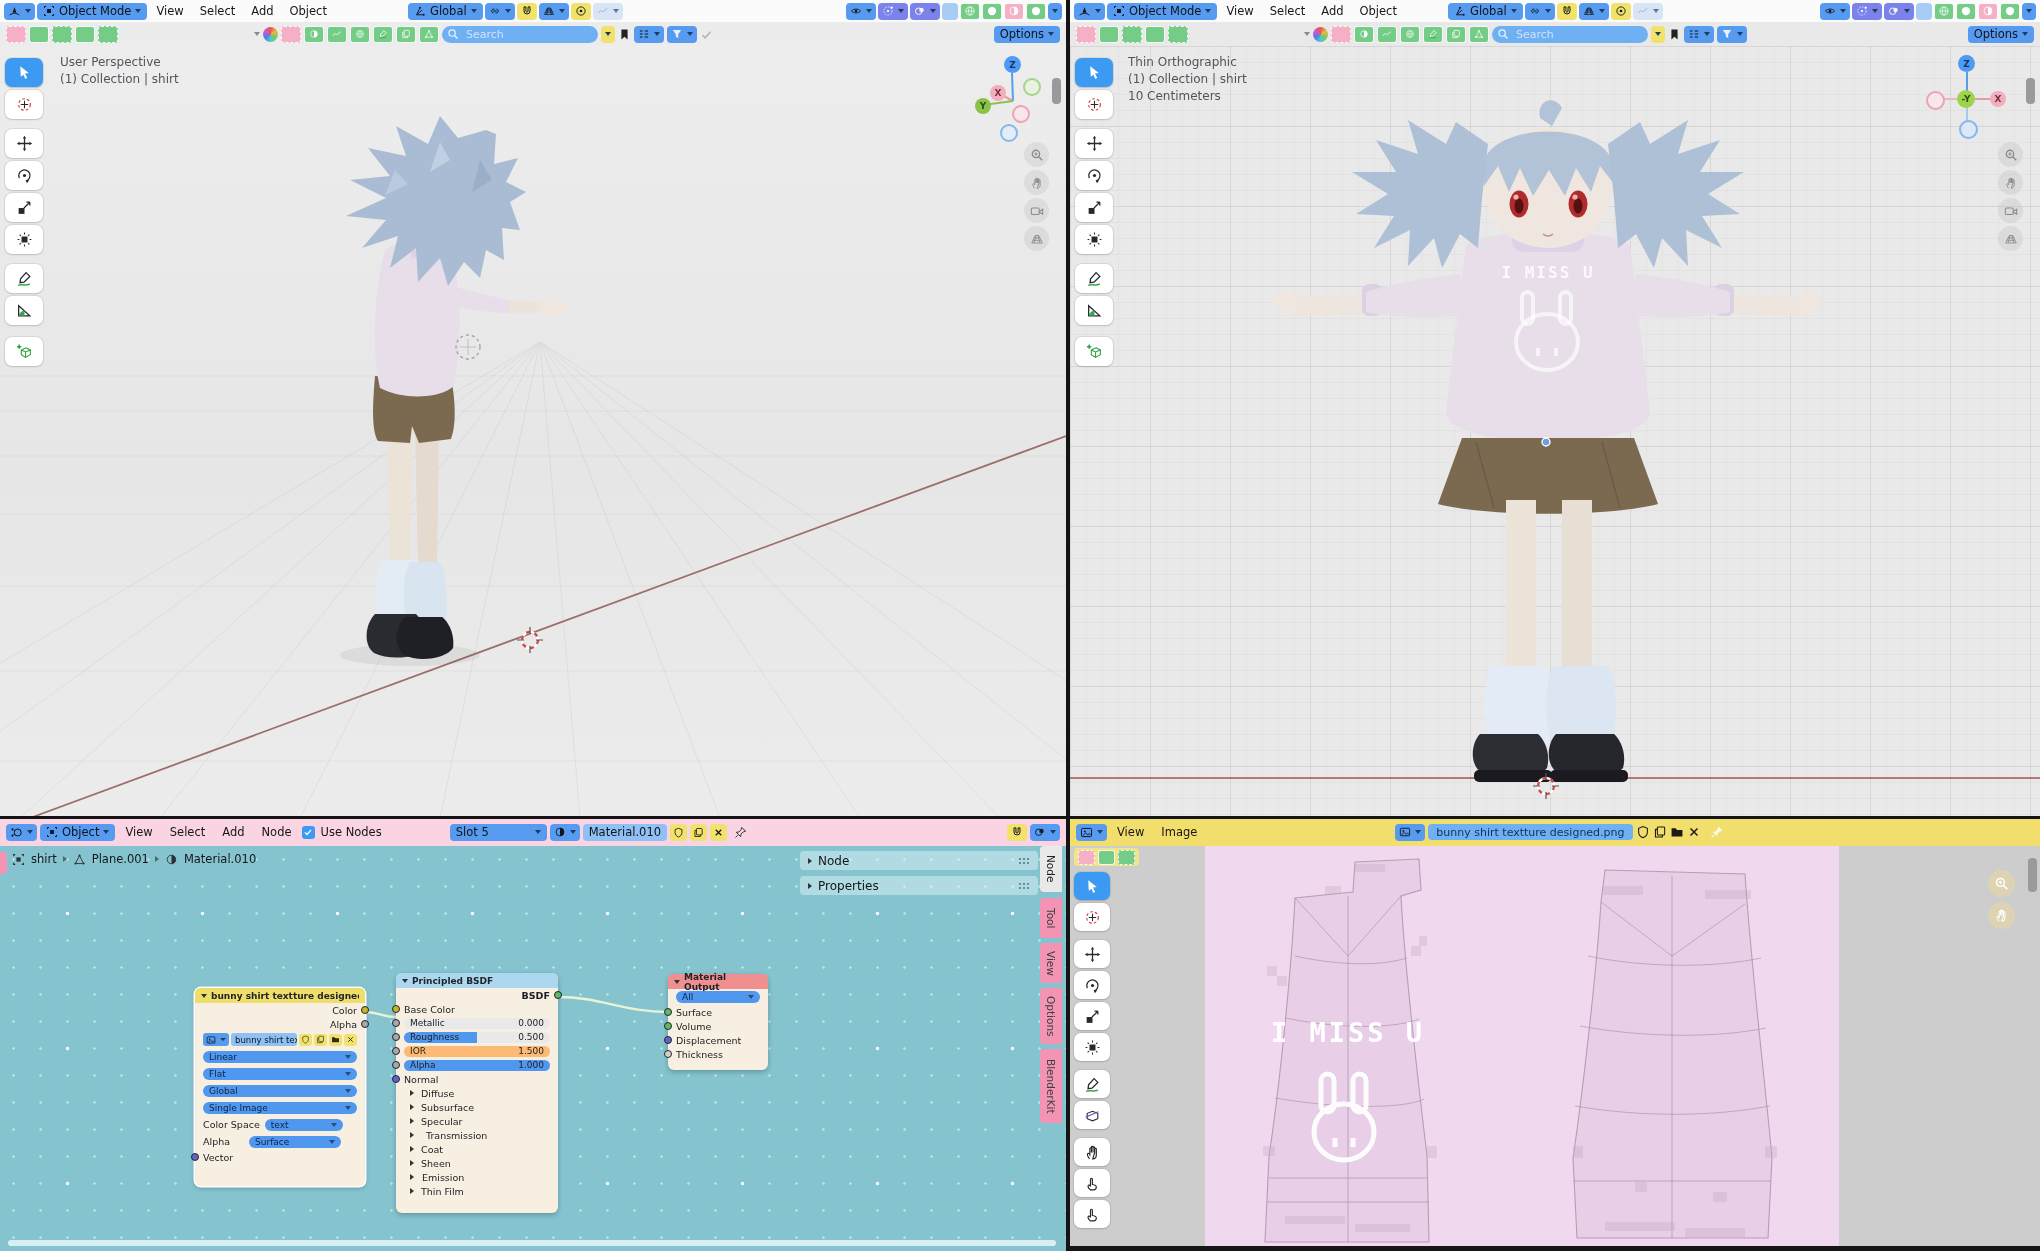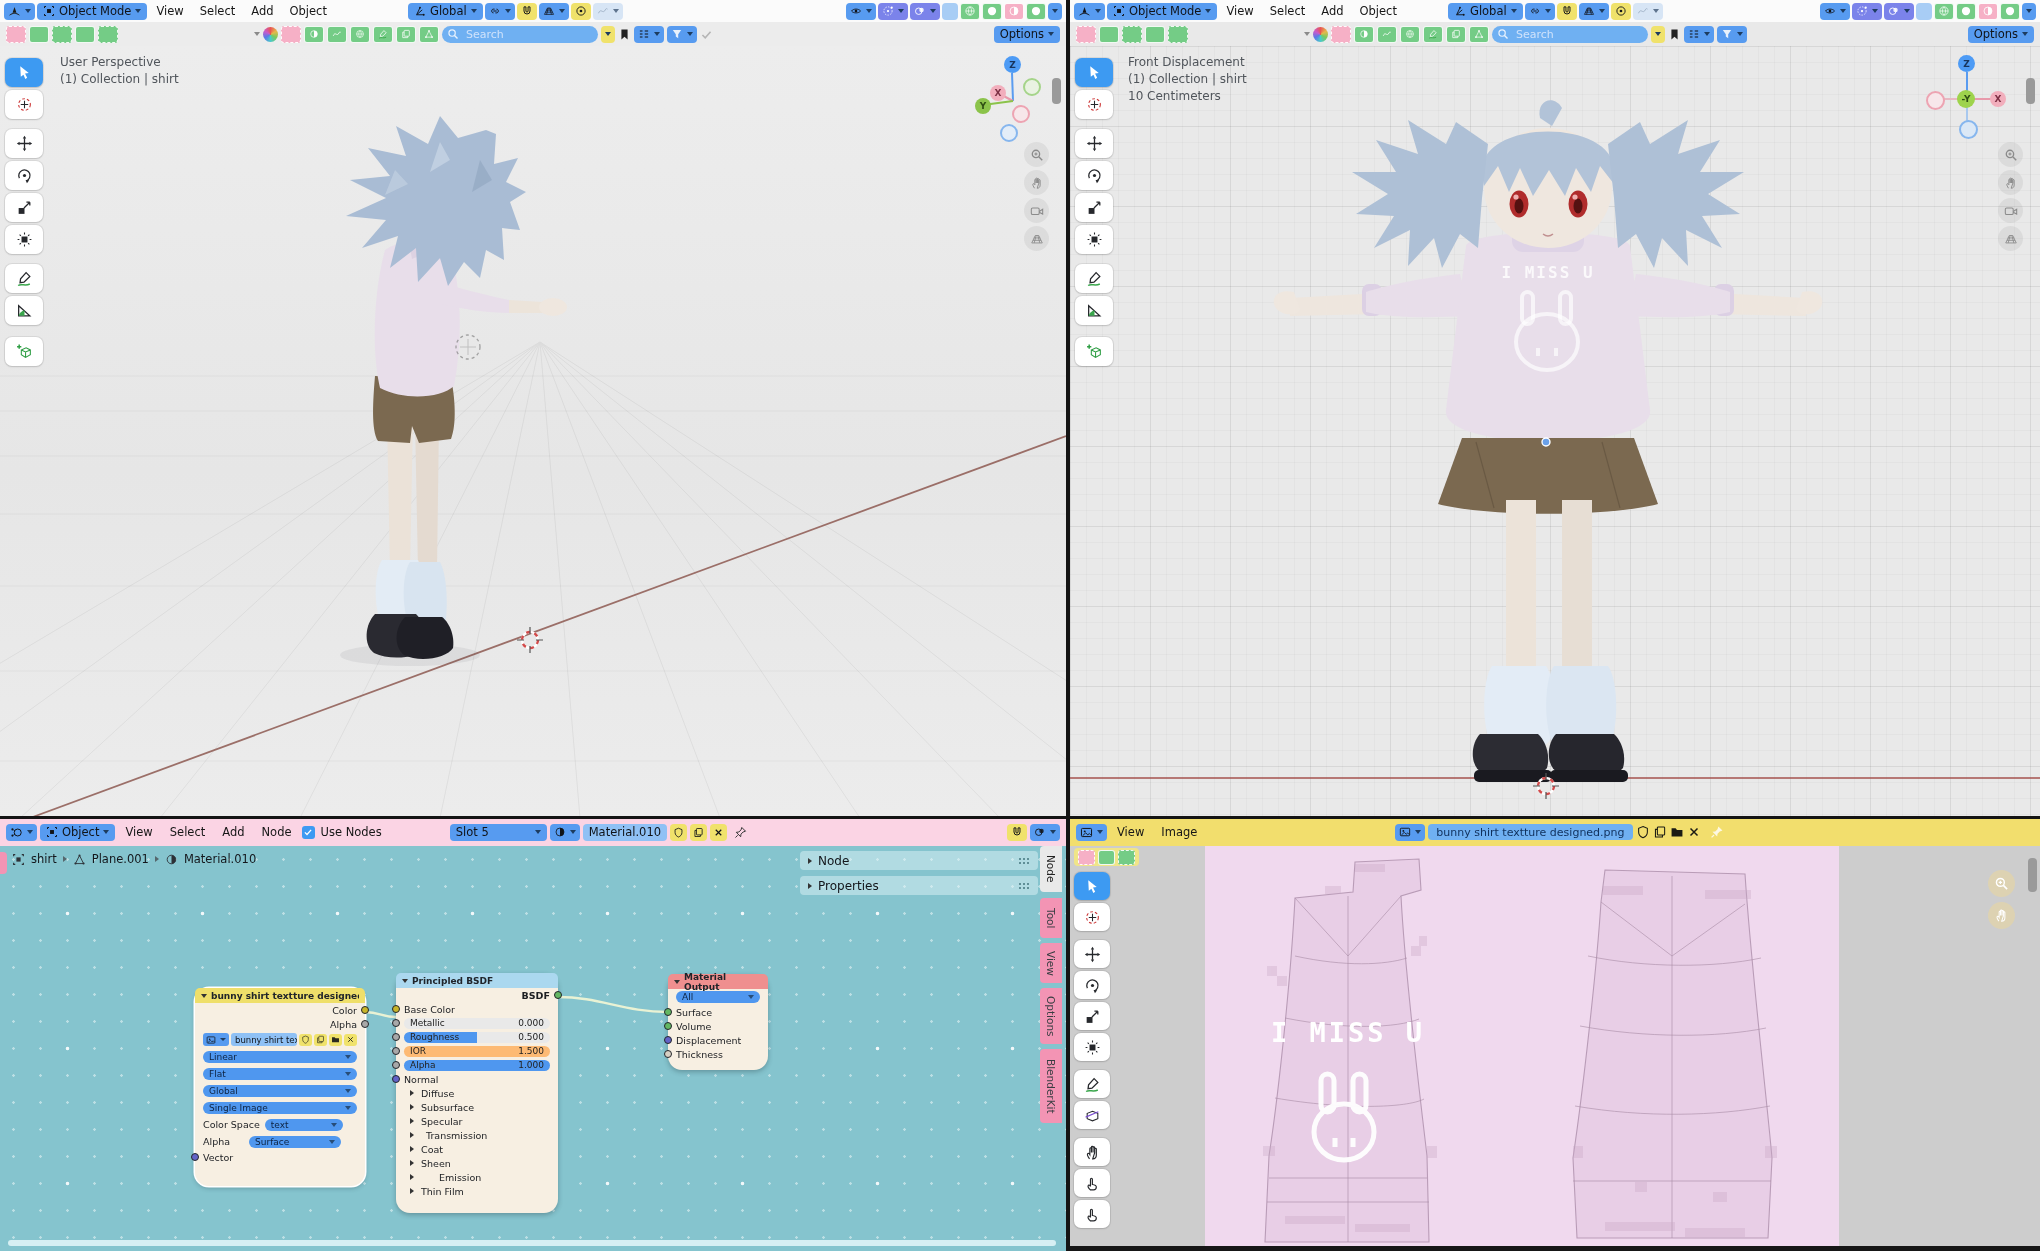--- a/index.html
+++ b/index.html
@@ -63,21 +63,21 @@
   .bc .ic{width:13px;height:13px;color:#2c3036;}
   .panelbar{height:19px;border-radius:4px;background:rgba(230,248,250,.45);display:flex;
             align-items:center;gap:6px;padding:0 8px;font-size:12px;color:#13161a;}
   .dots{width:12px;height:8px;background-image:radial-gradient(#5f8f97 1px,transparent 1.2px);
         background-size:4px 4px;margin-left:auto;}
   .vtab{position:absolute;left:1040px;width:22px;border-radius:4px 0 0 4px;writing-mode:vertical-rl;
         display:flex;align-items:center;justify-content:center;font-size:10.5px;color:#3a3d42;}
   .vtab.pink{background:#f394b4;}
   .vtab.active{background:#e9e9e9;color:#222;}
   
-  .node{position:absolute;background:#f7efe2;border-radius:14px;font-size:9.5px;color:#1c1e22;
+  .node{position:absolute;background:#f7efe2;border-radius:6px;font-size:9.5px;color:#1c1e22;
         box-shadow:0 2px 5px rgba(20,40,45,.3);}
   .node.sel{box-shadow:0 0 0 1.5px #fff,0 2px 5px rgba(20,40,45,.3);}
   .node-h{height:15px;border-radius:5px 5px 0 0;display:flex;align-items:center;gap:4px;
           padding:0 6px;font-size:9.5px;color:#20242a;}
   .nrow{display:flex;align-items:center;height:14px;padding:0 8px;position:relative;}
   .nrow.right{justify-content:flex-end;}
   .pill{flex:1;display:flex;align-items:center;justify-content:space-between;height:11px;
         border-radius:6px;padding:0 6px;font-size:9px;background:#e9e9e9;color:#222;}
   .pill-dd{flex:1;display:flex;align-items:center;justify-content:space-between;height:12px;
         border-radius:6px;padding:0 6px;font-size:9px;background:#4f97ef;color:#0d2342;}
@@ -1028,21 +1028,21 @@
         <div class="tool">
             <span class="ic">
               <svg>
                 <use href="#i-cubeadd"></use>
               </svg>
             </span>
           </div>
       </div>
 
       <div class="abs overlay-text" style="left:58px;top:8px;">
-        <div>Front Displacement</div>
+        <div>Thin Orthographic</div>
         <div>(1) Collection | shirt</div>
         <div>10 Centimeters</div>
       </div>
 
       <div class="abs" style="left:850px;top:8px;width:90px;height:90px;">
         <svg width="90" height="90" viewBox="0 0 90 90">
           <path d="M47 45 V18" stroke="#5a9cf0" stroke-width="2"></path>
           <path d="M47 45 H76" stroke="#e89aab" stroke-width="2"></path>
           <path d="M47 45 H18" stroke="#e8b8c2" stroke-width="2"></path>
           <path d="M47 45 V72" stroke="#a8c8ee" stroke-width="2"></path>
@@ -1376,21 +1376,21 @@
           <span>Transmission</span>
         </div>
       <div class="nrow" style="gap:7px;padding-left:14px">
           <span class="tri-r"></span>
           <span>Coat</span>
         </div>
       <div class="nrow" style="gap:7px;padding-left:14px">
           <span class="tri-r"></span>
           <span>Sheen</span>
         </div>
-      <div class="nrow" style="gap:25px;padding-left:14px">
+      <div class="nrow" style="gap:8px;padding-left:14px">
           <span class="tri-r"></span>
           <span>Emission</span>
         </div>
       <div class="nrow" style="gap:7px;padding-left:14px">
           <span class="tri-r"></span>
           <span>Thin Film</span>
         </div>
     </div>
 
     <div class="node" style="left:668px;top:128px;width:100px;height:96px;">

